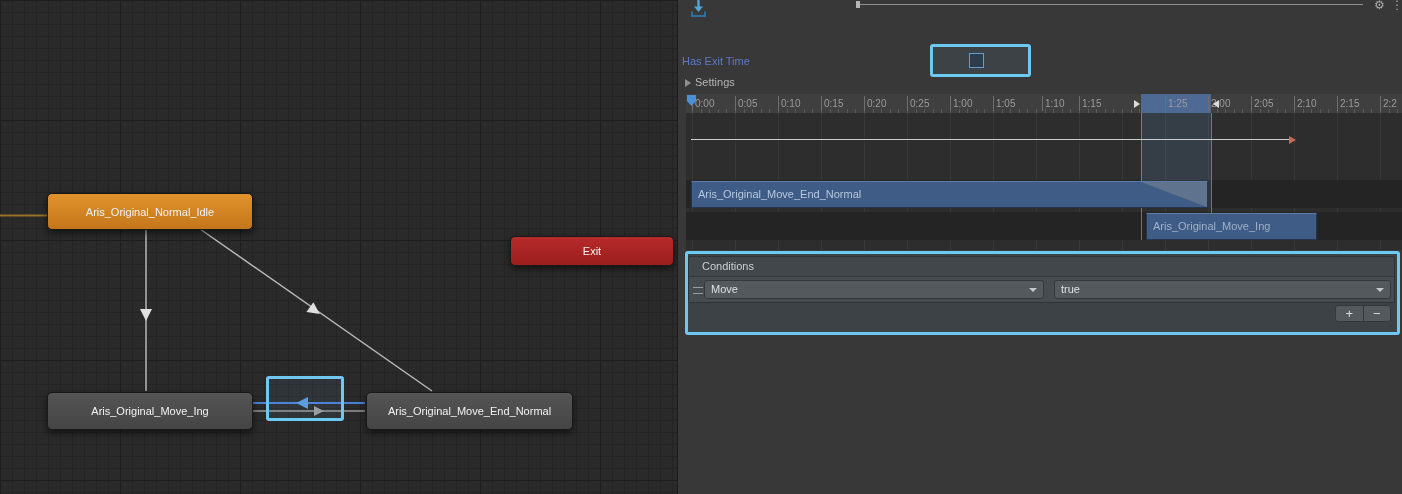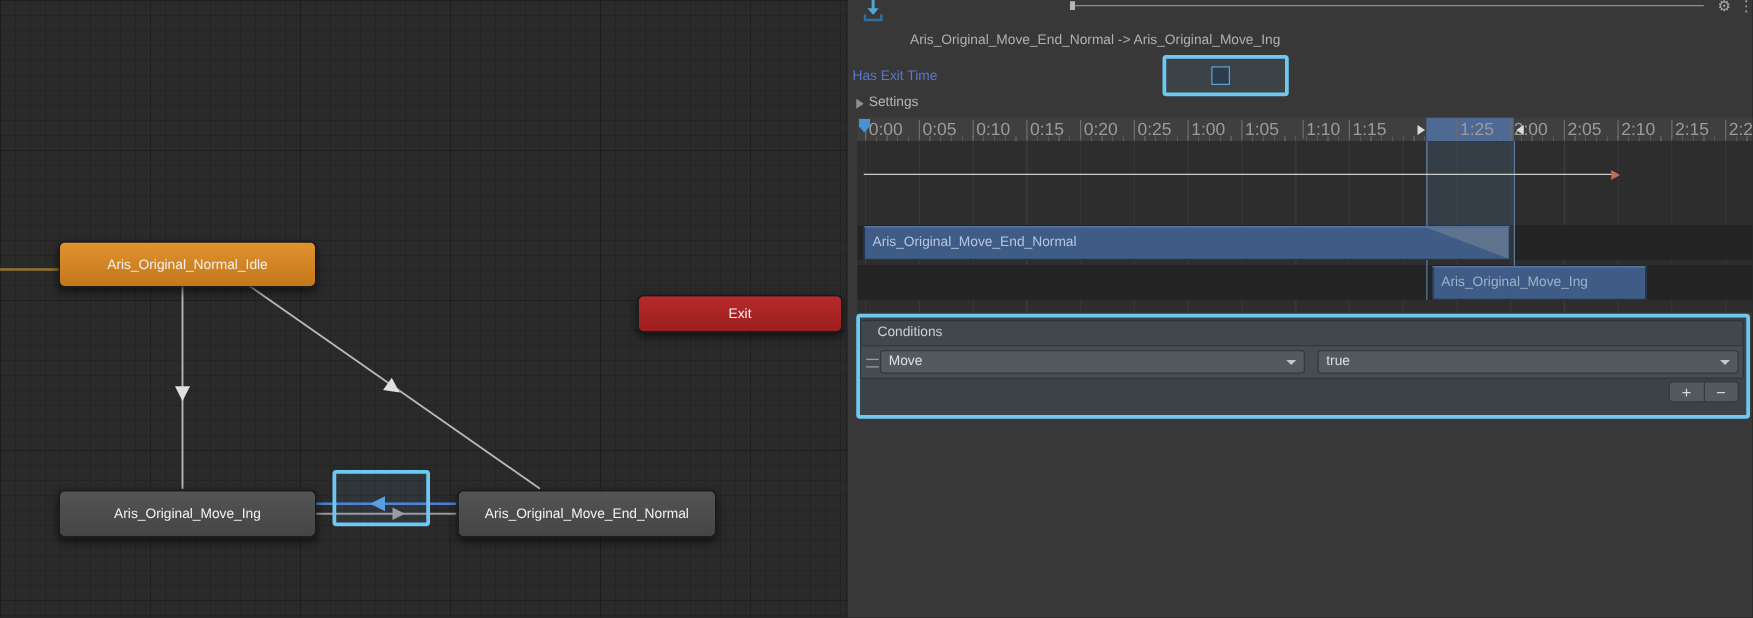--- a/index.html
+++ b/index.html
@@ -46,21 +46,21 @@
     border-top:4px solid transparent;border-bottom:4px solid transparent;}
   #settings-label{left:17px;top:76px;color:#b5b5b5;}
 
   
   #ruler{left:8px;top:94px;width:717px;height:19px;background:#3f3f3f;
     border-bottom:1px solid #262626;overflow:hidden;
     background-image:repeating-linear-gradient(90deg,#5a5a5a 0 1px,transparent 1px 8.6px);
     background-size:calc(100% - 6px) 4px;background-repeat:no-repeat;
     background-position:6px 15px;}
   .tick{position:absolute;top:2px;height:15px;line-height:15px;
-    border-left:1px solid #6e6e6e;padding-left:2px;font-size:14px;color:#9b9b9b;
+    border-left:1px solid #6e6e6e;padding-left:2px;font-size:10px;color:#9b9b9b;
     white-space:nowrap;z-index:3;}
   #ruler-hl{position:absolute;left:455px;top:0;width:70px;height:19px;
     background:#516e9e;opacity:.9;z-index:2;}
   .hmark{position:absolute;top:6px;width:0;height:0;z-index:4;}
   #hmark-l{left:448px;border-left:6px solid #dcdcdc;
     border-top:4px solid transparent;border-bottom:4px solid transparent;}
   #hmark-r{left:527px;border-right:6px solid #dcdcdc;
     border-top:4px solid transparent;border-bottom:4px solid transparent;}
   #playhead{left:9px;top:95px;width:9px;height:11px;background:#4a90d9;z-index:6;
     clip-path:polygon(0 0,100% 0,100% 55%,50% 100%,0 55%);cursor:pointer;}
@@ -148,21 +148,20 @@
         <path d="M8.5 0 v8" stroke="#57a3d4" stroke-width="2.4" fill="none"></path>
         <path d="M4 6.5 L8.5 12 L13 6.5 Z" fill="#57a3d4"></path>
         <path d="M2 11.5 v4.5 h13 v-4.5" stroke="#2e6f9e" stroke-width="2" fill="none"></path>
       </svg>
     </div>
     <div class="abs" id="hdr-slider-track"></div>
     <div class="abs" id="hdr-slider-handle"></div>
     <div class="abs hdr-ic" style="left:696px;">⚙</div>
     <div class="abs hdr-ic" style="left:713px;">⋮</div>
 
-    <div class="abs" id="insp-title">Aris_Original_Move_End_Normal -&gt; Aris_Original_Move_Ing</div>
 
     <div class="abs" id="exit-time-label">Has Exit Time</div>
     <div class="abs" id="exit-time-box"></div>
     <div class="abs hl-box" id="exit-time-hl"></div>
 
     <div class="abs" id="settings-tri"></div>
     <div class="abs" id="settings-label">Settings</div>
 
     <div class="abs" id="ruler">
       <div id="ruler-hl"></div>

